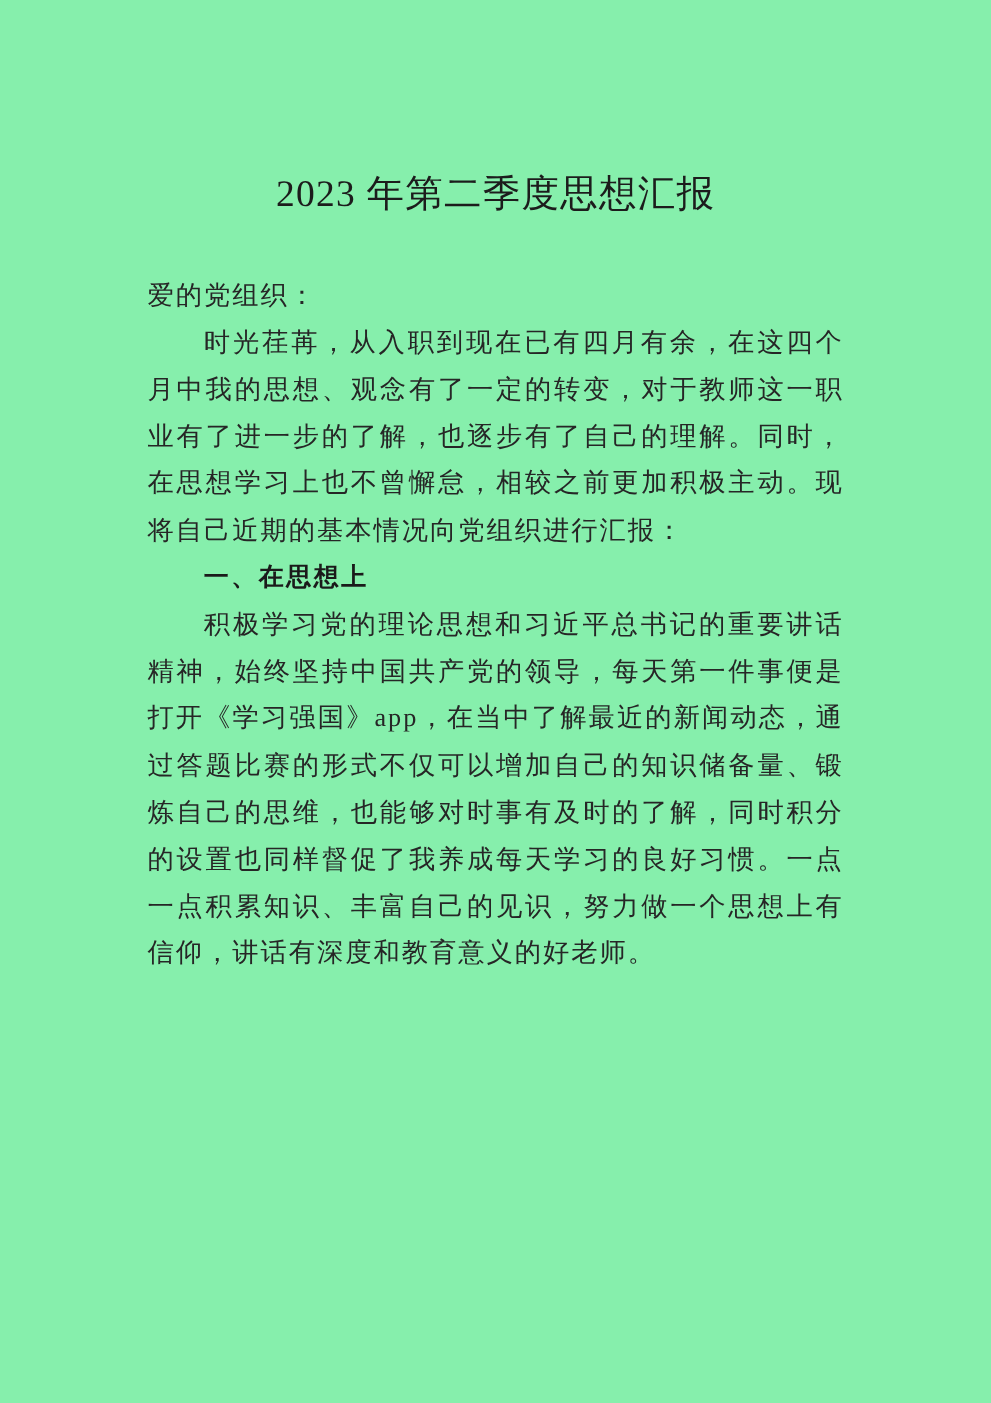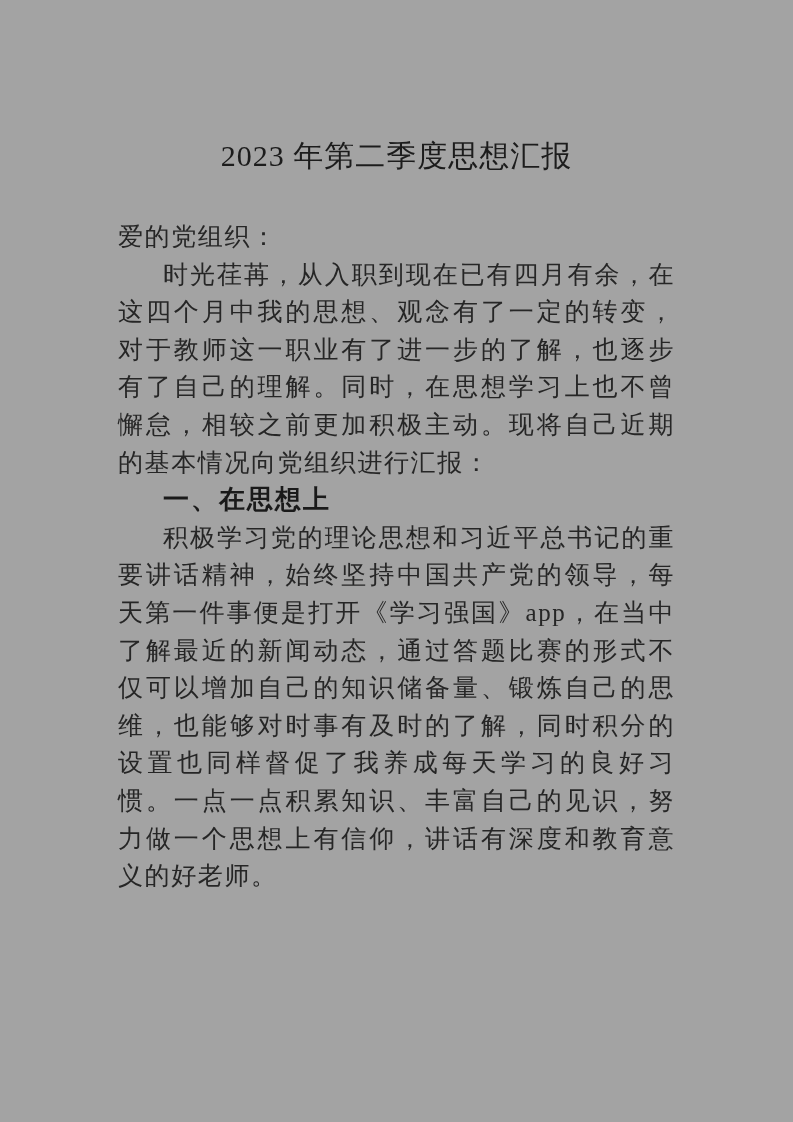--- a/index.html
+++ b/index.html
@@ -4,21 +4,21 @@
 <style>
   html, body {
     margin: 0;
     padding: 0;
     background: #ffffff;
   }
   .page {
     position: relative;
     width: 793px;
     height: 1122px;
-    background: #a3a3a3;
+    background: #86efac;
     overflow: hidden;
   }
   .content {
     position: absolute;
     left: 118px;
     top: 136px;
     width: 557px;
   }
   .doc-title {
     font-family: "Liberation Serif", "DejaVu Serif", serif;
@@ -26,35 +26,35 @@
     font-weight: 400;
     color: #1c1c1c;
     text-align: center;
     line-height: 40px;
     margin: 0 0 42px 0;
     letter-spacing: 1px;
     white-space: nowrap;
   }
   .body-text {
     font-family: "Liberation Serif", "DejaVu Serif", serif;
-    font-size: 25px;
+    font-size: 21px;
     color: #262626;
     line-height: 37.6px;
     text-align: justify;
     text-justify: inter-character;
     letter-spacing: 1.6px;
     margin: 0;
   }
   .indent-2 {
     text-indent: 45px;
     font-family: Liberation Serif, serif;
   }
   .section-heading {
     font-family: "Liberation Sans", "DejaVu Sans", sans-serif;
-    font-size: 26px;
+    font-size: 20px;
     font-weight: 700;
     color: #1a1a1a;
     line-height: 37.6px;
     letter-spacing: 2px;
     margin: 0;
     text-indent: 45px;
   }
 </style>
 </head>
 <body>

